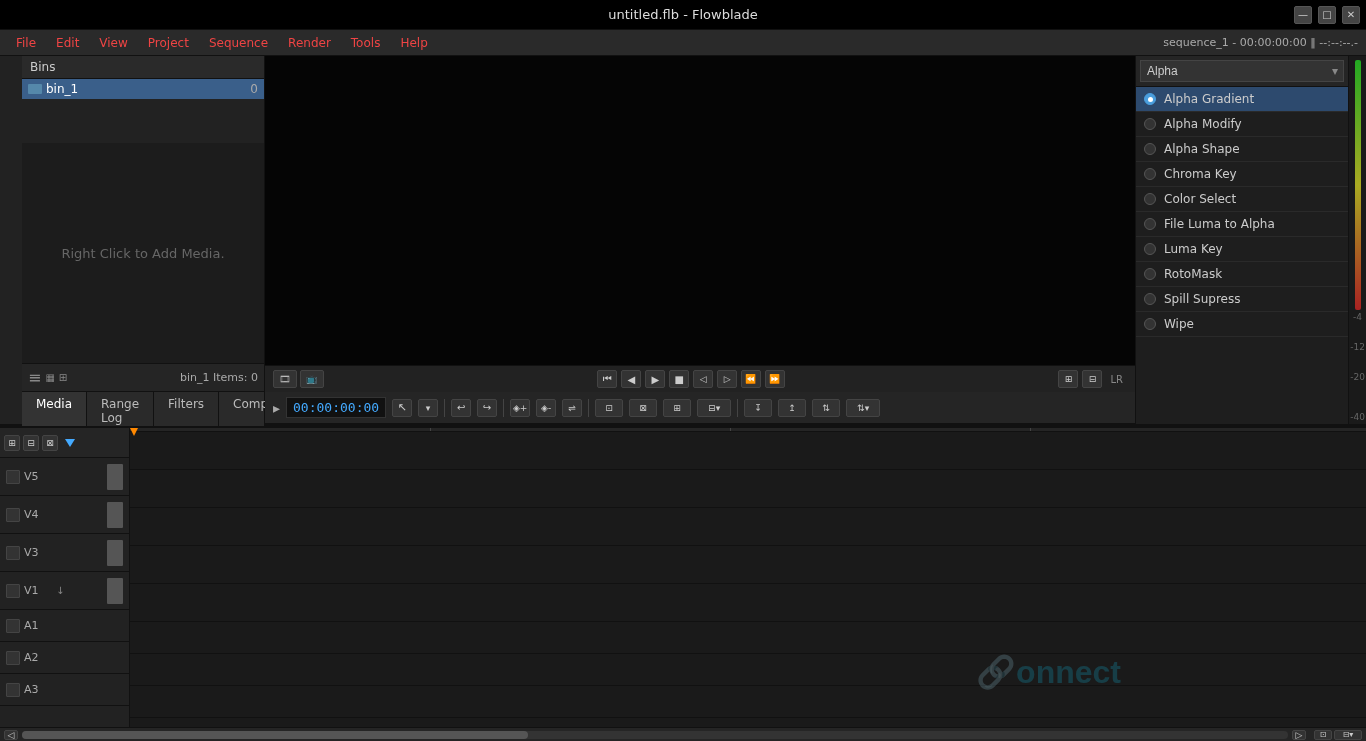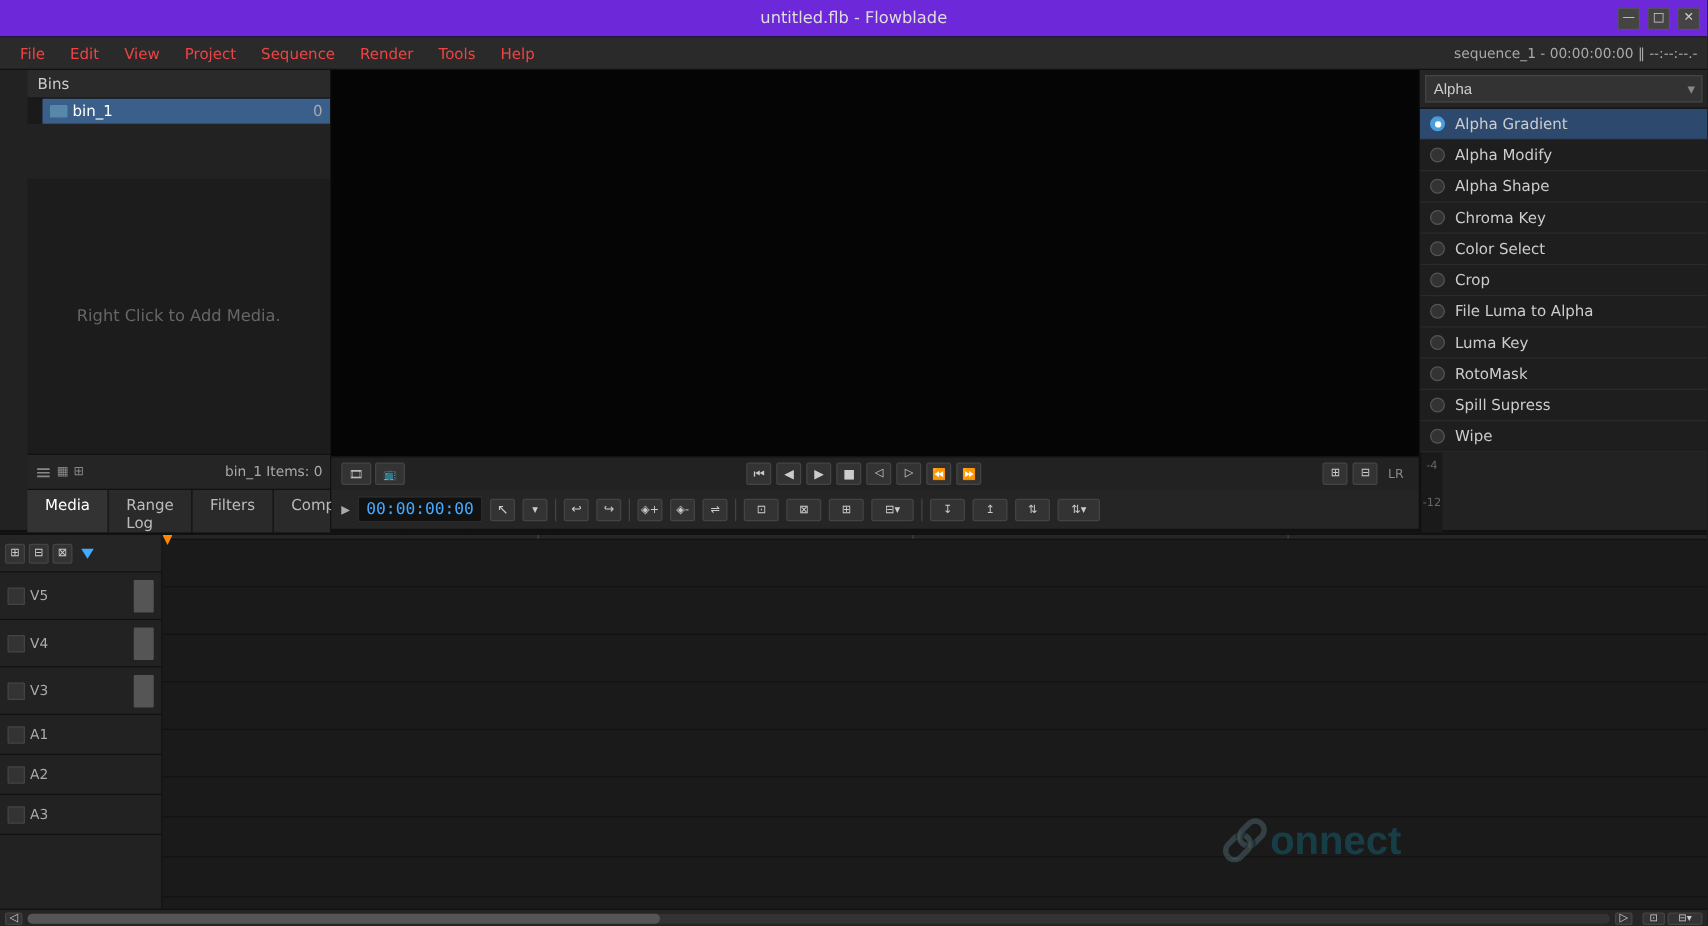--- a/index.html
+++ b/index.html
@@ -10,21 +10,21 @@
       font-family: 'DejaVu Sans', sans-serif;
       font-size: 12px;
       color: #ccc;
       overflow: hidden;
       user-select: none;
     }
 
     
     #title-bar {
       height: 30px;
-      background: #6d28d9;
+      background: #000000;
       display: flex;
       align-items: center;
       justify-content: center;
       position: relative;
       border-bottom: 1px solid #111;
     }
     #title-bar .title {
       font-size: 13px;
       color: #ddd;
     }
@@ -95,21 +95,20 @@
       background: #1a1a1a;
     }
     .bin-row {
       display: flex;
       align-items: center;
       padding: 3px 6px;
       background: #3a5f8a;
       color: #fff;
       font-size: 12px;
       gap: 4px;
-      margin-left: 12px;
     }
     .bin-icon {
       width: 14px;
       height: 10px;
       background: #5588aa;
       border-radius: 1px;
       display: inline-block;
     }
     .bin-count {
       margin-left: auto;
@@ -511,21 +510,21 @@
       <div style="width:1px; height:18px; background:#444;"></div>
       <div class="preview-btn" style="font-size:9px; width:28px;">↧</div>
       <div class="preview-btn" style="font-size:9px; width:28px;">↥</div>
       <div class="preview-btn" style="font-size:9px; width:28px;">⇅</div>
       <div class="preview-btn" style="font-size:9px; width:34px;">⇅▾</div>
     </div>
   </div>
 
   <div id="right-panel">
 
-    <div style="display:flex; height:100%;flex-direction:column;">
+    <div style="display:flex; height:100%;">
 
       <div style="flex:1; display:flex; flex-direction:column;">
         <div style="padding:4px; background:#252525; border-bottom:1px solid #111;">
           <div class="dropdown-wrapper">
             <select id="filter-dropdown">
               <option>Alpha</option>
               <option>Color</option>
               <option>Motion</option>
             </select>
           </div>
@@ -547,24 +546,20 @@
             <div class="filter-item">
               <div class="filter-radio"></div>
               <span class="filter-label">Chroma Key</span>
             </div>
             <div class="filter-item">
               <div class="filter-radio"></div>
               <span class="filter-label">Color Select</span>
             </div>
             <div class="filter-item">
               <div class="filter-radio"></div>
-              <span class="filter-label">Crop</span>
-            </div>
-            <div class="filter-item">
-              <div class="filter-radio"></div>
               <span class="filter-label">File Luma to Alpha</span>
             </div>
             <div class="filter-item">
               <div class="filter-radio"></div>
               <span class="filter-label">Luma Key</span>
             </div>
             <div class="filter-item">
               <div class="filter-radio"></div>
               <span class="filter-label">RotoMask</span>
             </div>
@@ -614,20 +609,26 @@
           <div class="track-color" style="background:#555;"></div>
         </div>
         <div class="track-row">
           <div class="track-mute-btn"></div>
           <span class="track-name">V4</span>
           <div class="track-color" style="background:#555;"></div>
         </div>
         <div class="track-row">
           <div class="track-mute-btn"></div>
           <span class="track-name">V3</span>
+          <div class="track-color" style="background:#555;"></div>
+        </div>
+        <div class="track-row">
+          <div class="track-mute-btn"></div>
+          <span class="track-name">V1</span>
+          <span class="track-arrow">↓</span>
           <div class="track-color" style="background:#555;"></div>
         </div>
       </div>
 
       <div id="audio-tracks">
         <div class="track-row" style="height:32px;">
           <div class="track-mute-btn"></div>
           <span class="track-name">A1</span>
         </div>
         <div class="track-row" style="height:32px;">

